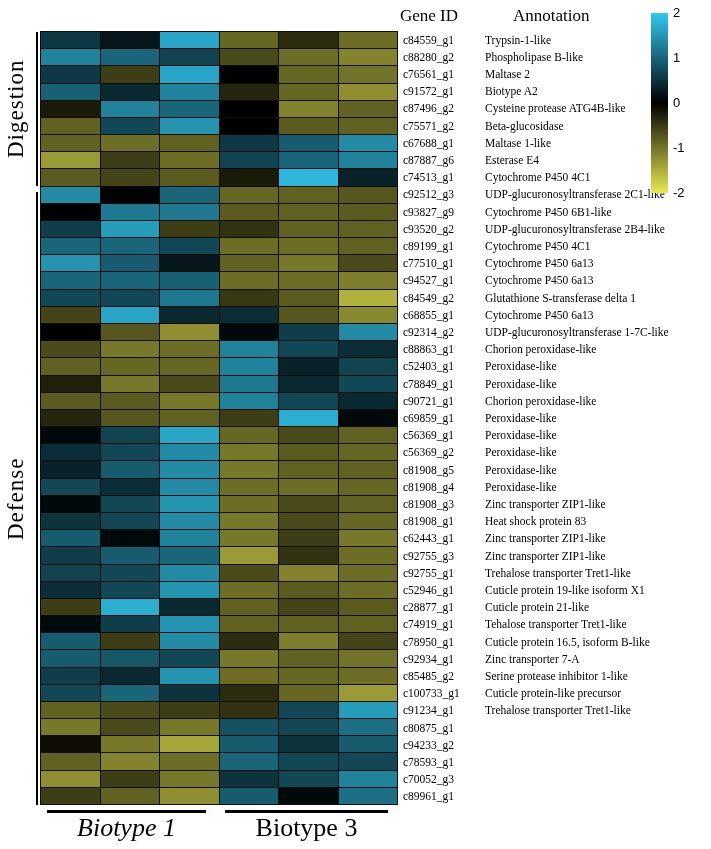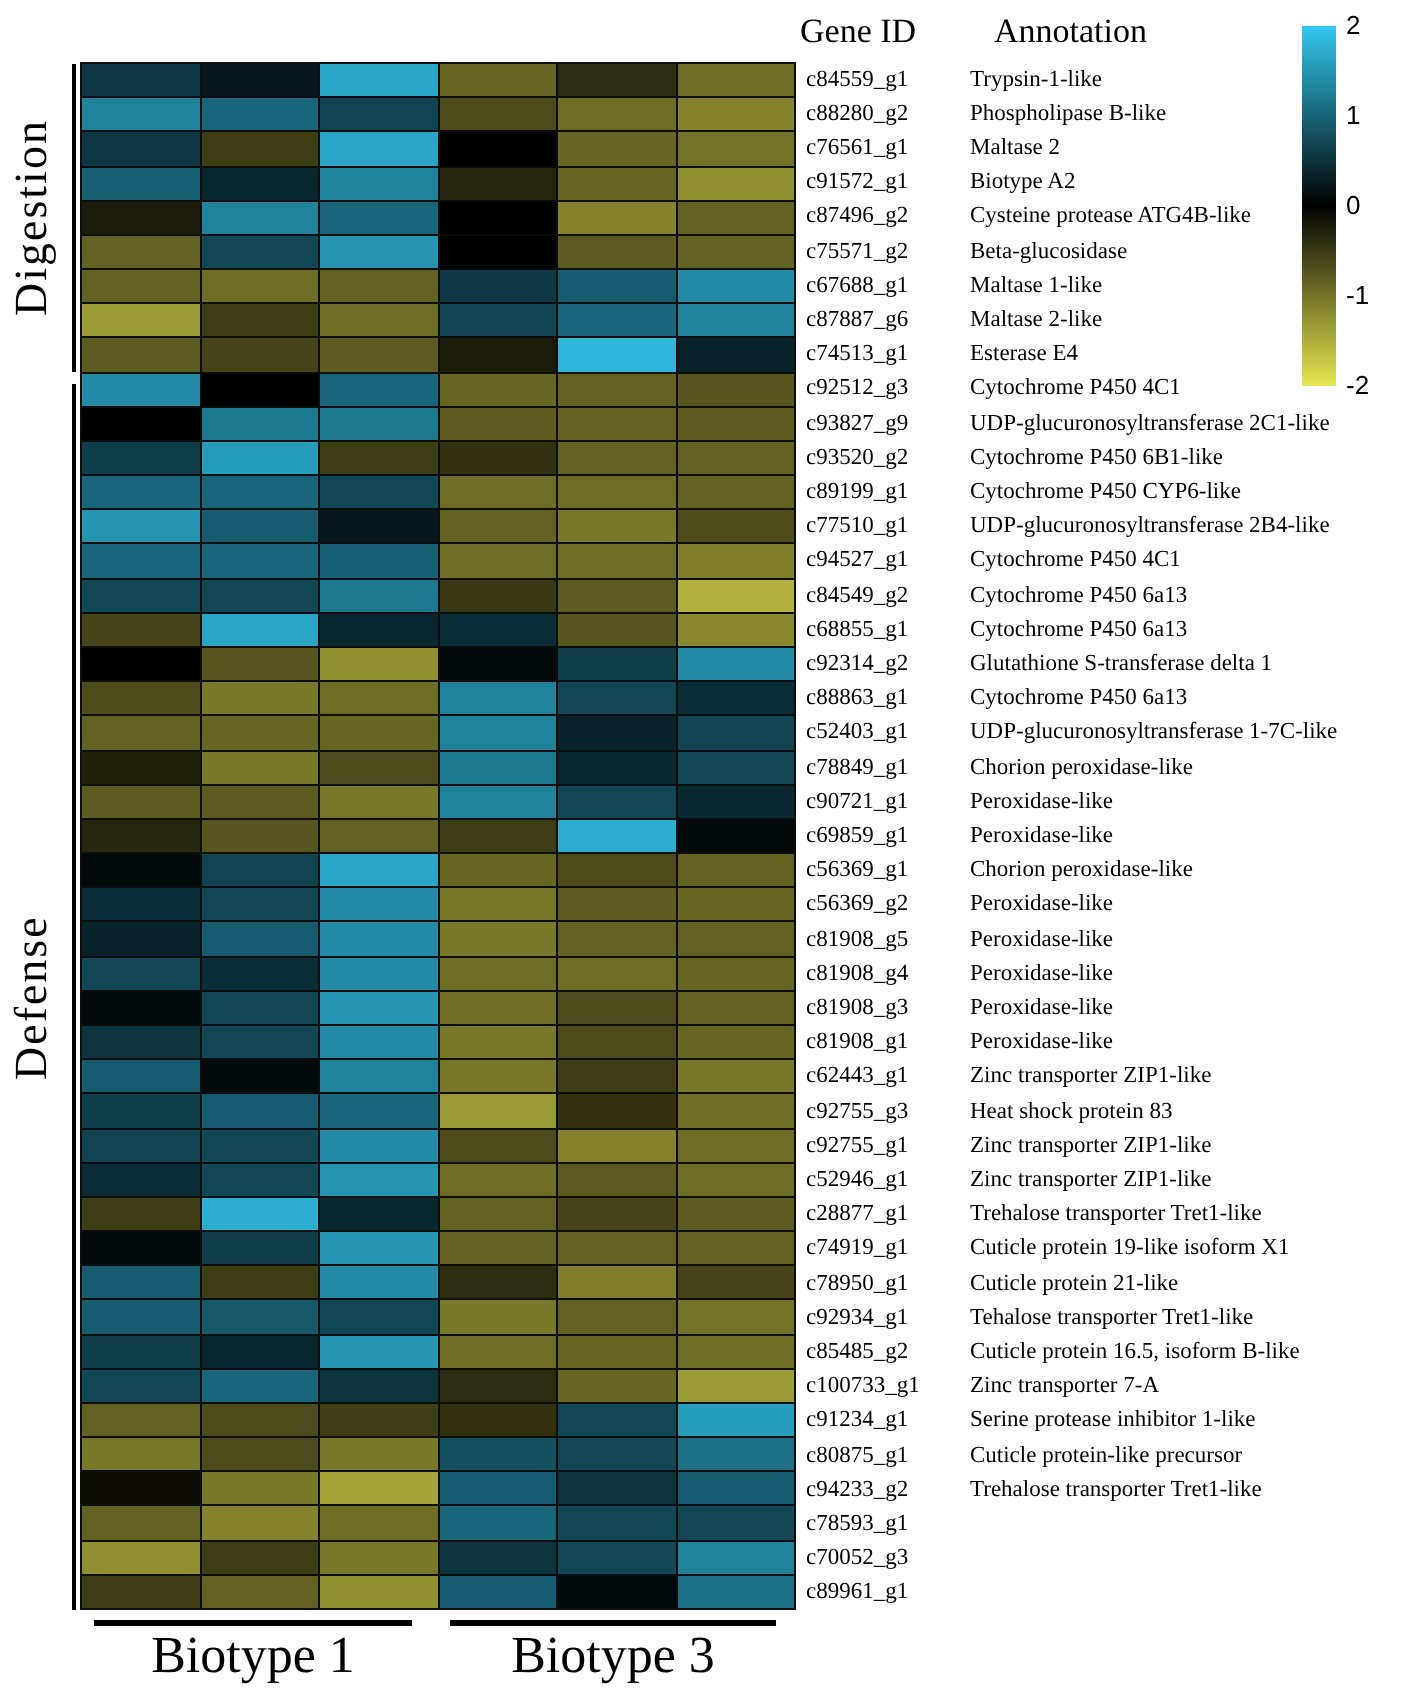--- a/index.html
+++ b/index.html
@@ -37,21 +37,21 @@
   
   .group-bar { position:absolute; top:810px; height:3px; background:#000; }
   .group-label { position:absolute; top:813px; text-align:center; font-size:26px; }
 </style>
 </head>
 <body>
 
 <div class="figure">
 
   <div class="col-header" style="left:400px;">Gene ID</div>
-  <div class="col-header" style="left:497px;">Annotation</div>
+  <div class="col-header" style="left:513px;">Annotation</div>
 
   <div class="bracket" style="top:32px; height:154px;"></div>
   <div class="cat-label" style="top:32px; height:154px;">Digestion</div>
   <div class="bracket" style="top:192px; height:613px;"></div>
   <div class="cat-label" style="top:192px; height:613px;">Defense</div>
 
   <div class="heatmap" id="heatmap">
       <div class="cell" style="background: rgb(14, 56, 68);"></div>
       <div class="cell" style="background: rgb(6, 22, 27);"></div>
       <div class="cell" style="background: rgb(41, 165, 199);"></div>
@@ -372,26 +372,24 @@
       <div class="rowlab">c89961_g1</div>
     </div>
   <div class="label-col" id="anno-col" style="left:485px; width:222px;">
       <div class="rowlab">Trypsin-1-like</div>
       <div class="rowlab">Phospholipase B-like</div>
       <div class="rowlab">Maltase 2</div>
       <div class="rowlab">Biotype A2</div>
       <div class="rowlab">Cysteine protease ATG4B-like</div>
       <div class="rowlab">Beta-glucosidase</div>
       <div class="rowlab">Maltase 1-like</div>
-      <div class="rowlab">Maltase 2-like</div>
       <div class="rowlab">Esterase E4</div>
       <div class="rowlab">Cytochrome P450 4C1</div>
       <div class="rowlab">UDP-glucuronosyltransferase 2C1-like</div>
       <div class="rowlab">Cytochrome P450 6B1-like</div>
-      <div class="rowlab">Cytochrome P450 CYP6-like</div>
       <div class="rowlab">UDP-glucuronosyltransferase 2B4-like</div>
       <div class="rowlab">Cytochrome P450 4C1</div>
       <div class="rowlab">Cytochrome P450 6a13</div>
       <div class="rowlab">Cytochrome P450 6a13</div>
       <div class="rowlab">Glutathione S-transferase delta 1</div>
       <div class="rowlab">Cytochrome P450 6a13</div>
       <div class="rowlab">UDP-glucuronosyltransferase 1-7C-like</div>
       <div class="rowlab">Chorion peroxidase-like</div>
       <div class="rowlab">Peroxidase-like</div>
       <div class="rowlab">Peroxidase-like</div>
@@ -420,16 +418,16 @@
   <div class="cb-ticks" id="cb-ticks">
       <div class="cb-tick" style="top: -8px;">2</div>
       <div class="cb-tick" style="top: 37px;">1</div>
       <div class="cb-tick" style="top: 82px;">0</div>
       <div class="cb-tick" style="top: 127px;">-1</div>
       <div class="cb-tick" style="top: 172px;">-2</div>
     </div>
 
   <div class="group-bar" style="left:47px; width:159px;"></div>
   <div class="group-bar" style="left:225px; width:163px;"></div>
-  <div class="group-label" style="left:47px; width:159px;">Biotype 1</div>
+  <div class="group-label" style="left:47px; width:159px;font-style:italic;">Biotype 1</div>
   <div class="group-label" style="left:225px; width:163px;">Biotype 3</div>
 
 </div>
 
 </body></html>

